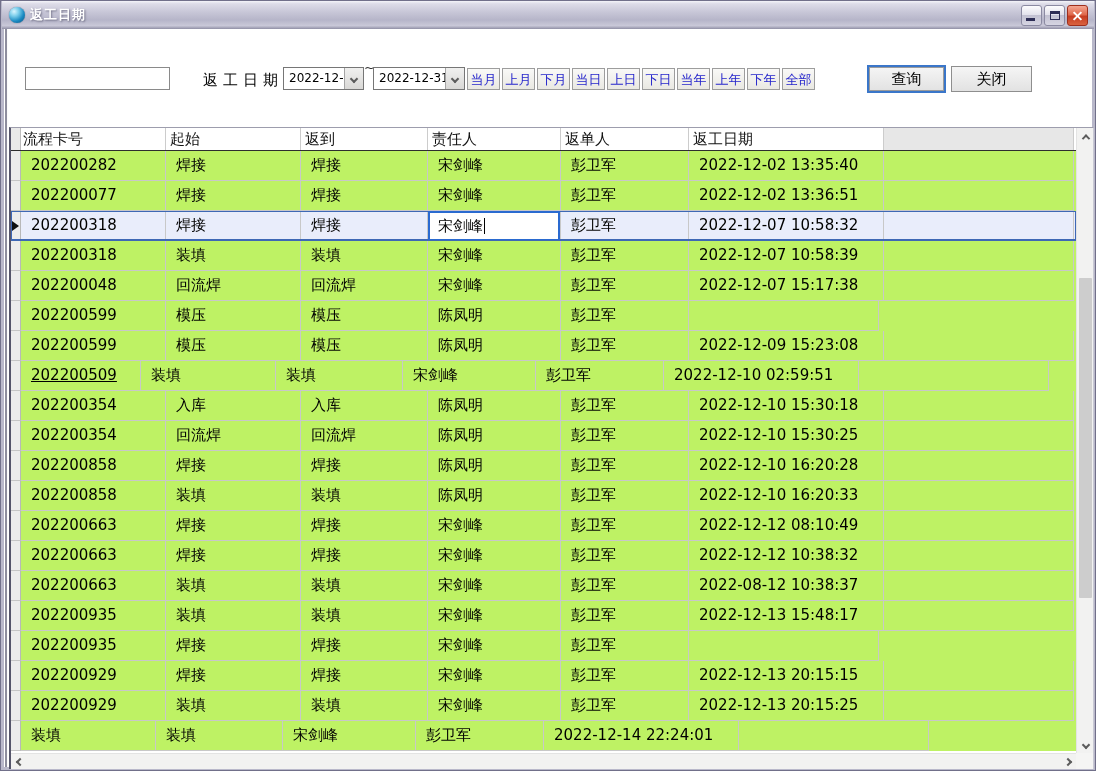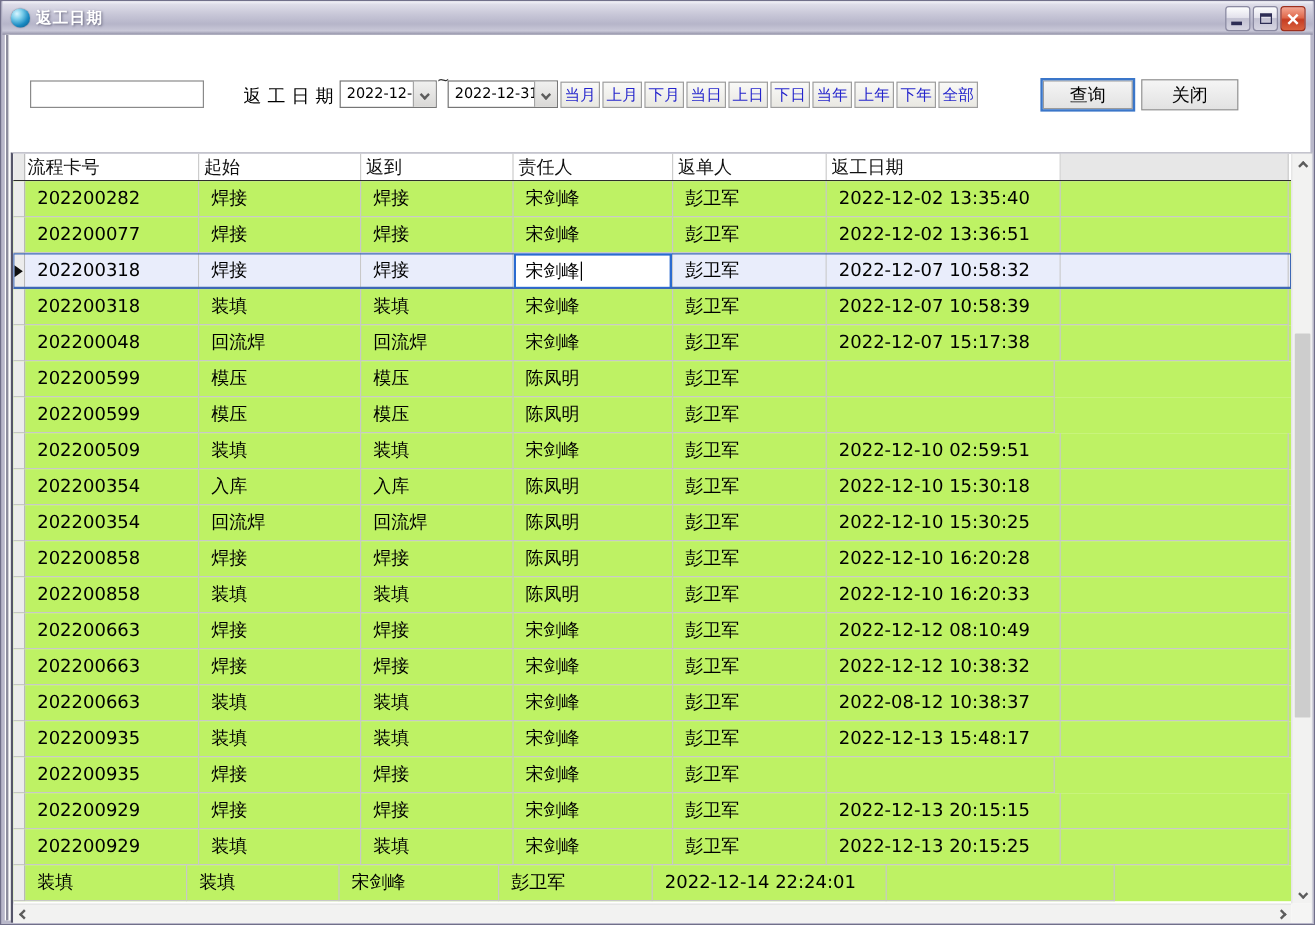--- a/index.html
+++ b/index.html
@@ -275,25 +275,26 @@
               <div class="gc" style="width: 128px;">彭卫军</div>
               <div class="gc" style="width: 190px;"></div>
             </div>
             <div class="gr">
               <div class="gut"></div>
               <div class="gc" style="width: 145px;">202200599</div>
               <div class="gc" style="width: 135px;">模压</div>
               <div class="gc" style="width: 127px;">模压</div>
               <div class="gc" style="width: 133px;">陈凤明</div>
               <div class="gc" style="width: 128px;">彭卫军</div>
-              <div class="gc" style="width: 190px;"></div>
-            </div>
-            <div class="gr">
-              <div class="gut"></div>
-              <div class="gc" style="width: 145px;">202200509</div>
+              <div class="gc" style="width: 195px;">2022-12-09 15:23:08</div>
+              <div class="gc" style="width: 190px;"></div>
+            </div>
+            <div class="gr">
+              <div class="gut"></div>
+              <div class="gc" style="width: 120px; text-decoration: underline;">202200509</div>
               <div class="gc" style="width: 135px;">装填</div>
               <div class="gc" style="width: 127px;">装填</div>
               <div class="gc" style="width: 133px;">宋剑峰</div>
               <div class="gc" style="width: 128px;">彭卫军</div>
               <div class="gc" style="width: 195px;">2022-12-10 02:59:51</div>
               <div class="gc" style="width: 190px;"></div>
             </div>
             <div class="gr">
               <div class="gut"></div>
               <div class="gc" style="width: 145px;">202200354</div>

